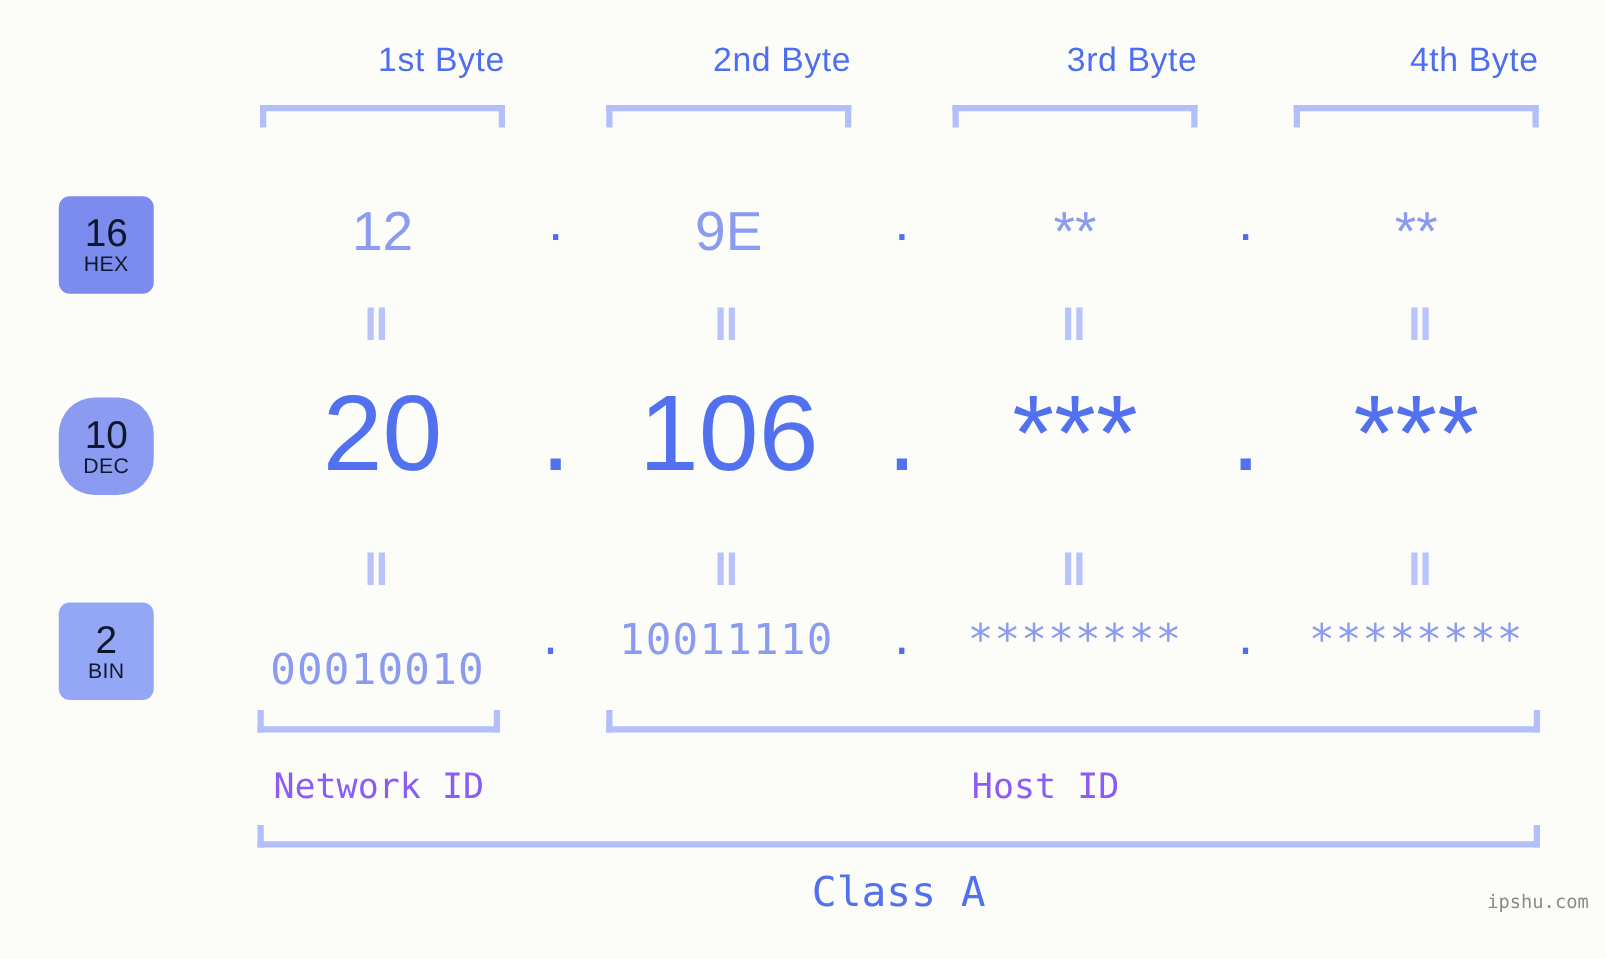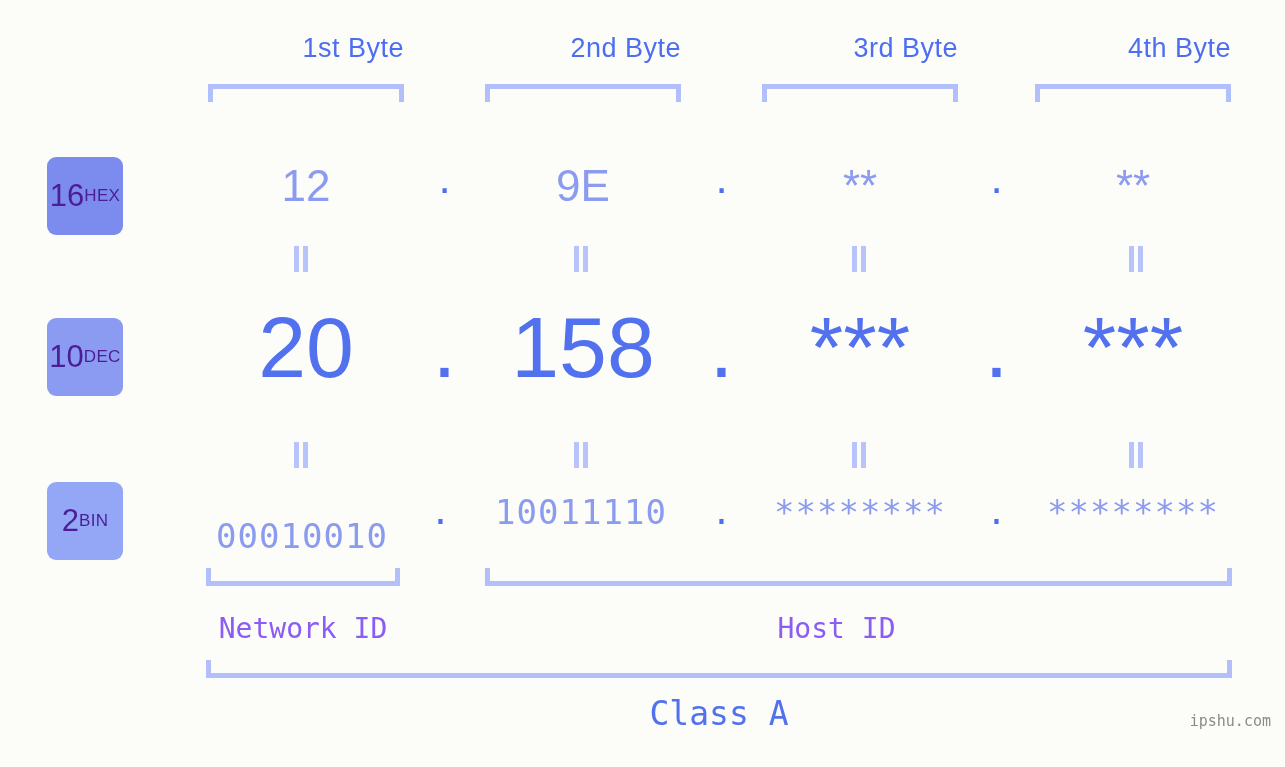--- a/index.html
+++ b/index.html
@@ -56,41 +56,41 @@
     box-sizing: border-box;
   }
 
   
   .base-badge {
     position: absolute;
     left: 47px;
     width: 76px;
     height: 78px;
     border-radius: 9px;
-    color: #4c1d95;
+    color: #0f172a;
     display: flex;
-    flex-direction: row;
+    flex-direction: column;
     align-items: center;
     justify-content: center;
     font-family: "Liberation Sans", sans-serif;
   }
   .base-badge .num {
     font-size: 31px;
     line-height: 31px;
     font-weight: 400;
     margin-bottom: 1px;
   }
   .base-badge .nm {
     font-size: 17px;
     line-height: 18px;
     font-weight: 400;
     letter-spacing: 0.3px;
   }
   #badge-hex { top: 157px; background: #7b8cee; }
-  #badge-dec { top: 318px; background: #8b9bf2; }
+  #badge-dec { top: 318px; background: #8b9bf2; border-radius: 29px; }
   #badge-bin { top: 482px; background: #94a7f6; }
 
   
   .val {
     position: absolute;
     text-align: center;
     white-space: nowrap;
     font-family: "Liberation Sans", sans-serif;
   }
 
@@ -239,21 +239,21 @@
       <i></i>
       <i></i>
     </div>
   <div class="eq" style="left:1127px; top:246px;">
       <i></i>
       <i></i>
     </div>
 
   <div class="val dec-val" style="left:208px; width:196px;">20</div>
   <div class="dec-dot" style="left:404px; width:81px;">.</div>
-  <div class="val dec-val" style="left:485px; width:196px;">158</div>
+  <div class="val dec-val" style="left:485px; width:196px;">106</div>
   <div class="dec-dot" style="left:681px; width:81px;">.</div>
   <div class="val dec-val" style="left:762px; width:196px;">***</div>
   <div class="dec-dot" style="left:958px; width:77px;">.</div>
   <div class="val dec-val" style="left:1035px; width:196px;">***</div>
 
   <div class="eq" style="left:292px; top:442px;">
       <i></i>
       <i></i>
     </div>
   <div class="eq" style="left:572px; top:442px;">

